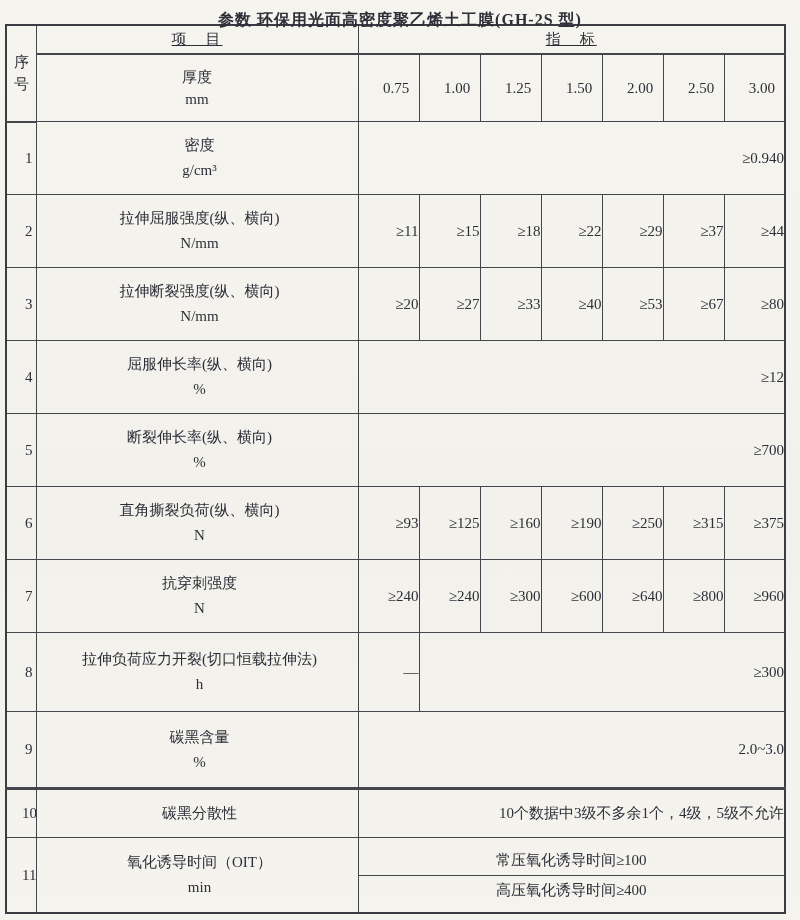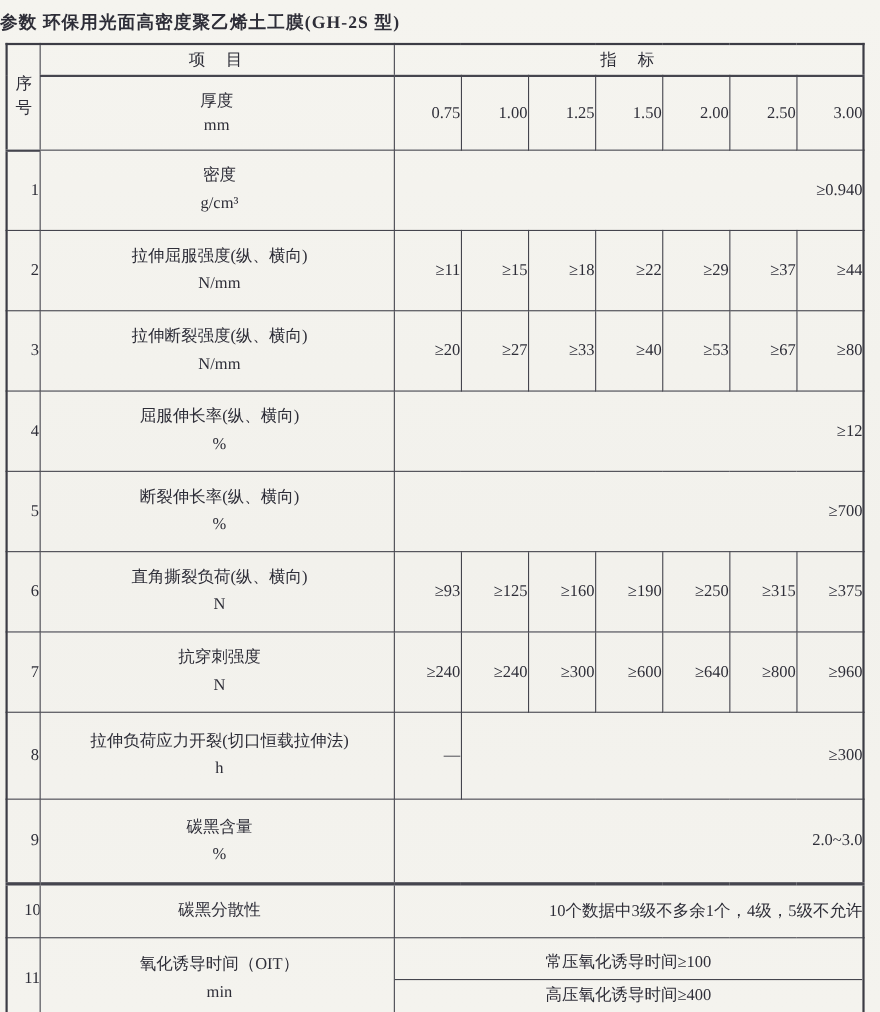--- a/index.html
+++ b/index.html
@@ -12,26 +12,26 @@
     color: #2e2e38;
     overflow: hidden;
   }
   .page {
     width: 800px;
     height: 920px;
     background: linear-gradient(180deg, #f5f4ef 0%, #f2f1ec 55%, #f4f3ee 100%);
     position: relative;
   }
   .title {
-    text-align: left;
+    text-align: center;
     font-weight: bold;
     font-size: 16px;
     letter-spacing: 1px;
     padding-top: 10px;
-    height: 39px;
+    height: 24px;
     box-sizing: border-box;
   }
   table.spec {
     border-collapse: collapse;
     table-layout: fixed;
     width: 778px;
     margin-left: 5px;
     border: 2px solid #3c3c45;
     background: transparent;
   }
@@ -51,32 +51,33 @@
     text-align: left;
     word-break: break-all;
     padding: 0 7px;
     font-size: 15px;
     line-height: 1.5;
   }
   .hitem, .hind {
     text-align: center;
     font-size: 15px;
     letter-spacing: 2px;
+    text-decoration: underline;
   }
   .hr1 td { height: 27px; border-bottom-width: 2px; }
   .hr2 td { height: 66px; }
   .hthick { text-align: center; line-height: 1.5; }
   .item {
     text-align: center;
     padding: 6px 8px 6px 13px;
     line-height: 1.65;
   }
   .item .unit { font-family: "Liberation Serif", "DejaVu Serif", serif; }
   .v { text-align: right; }
-  .num { text-align: right; padding-left: 15px; }
+  .num { text-align: center; padding-left: 15px; }
 
   tr.rh td { height: 60px; }
   tr.rh8 td { height: 66px; }
   tr.rh9 td { height: 63px; }
   tr.rh10 td { height: 35px; }
   tr.rh11 td { height: 62px; }
 
   
   tr.gap-top td { border-top: 3px solid #45454e; }
 

